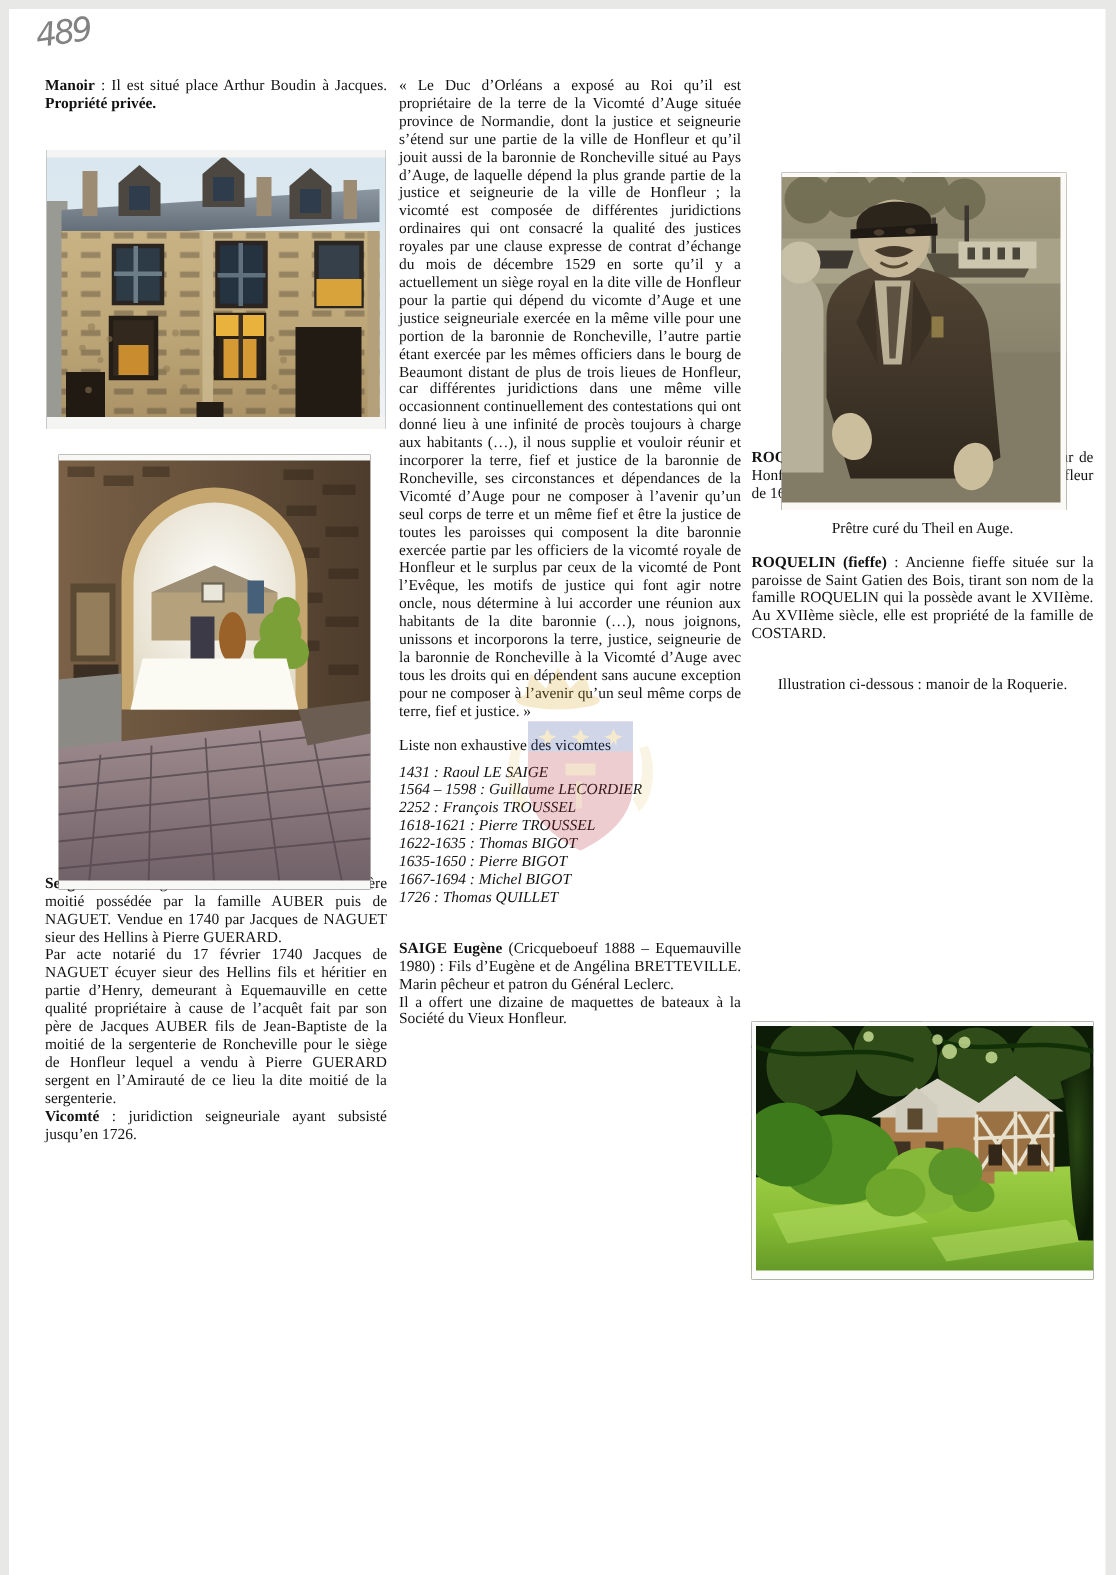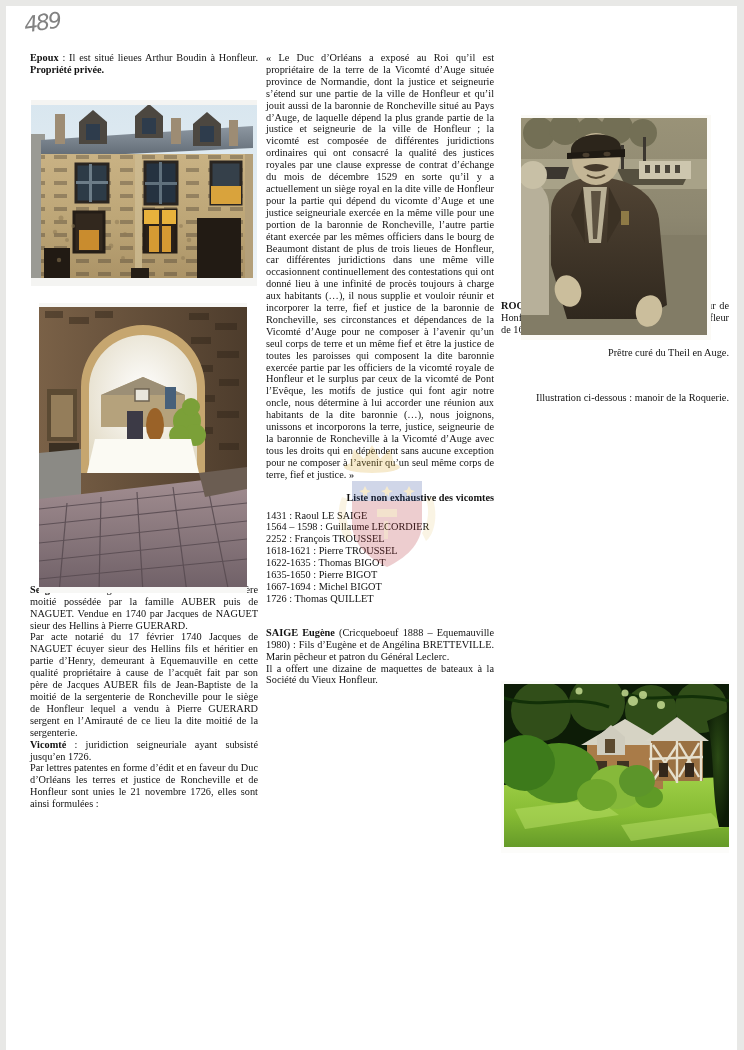--- a/index.html
+++ b/index.html
@@ -48,24 +48,24 @@
   .col-left  { left: 30px;  width: 228px; }
   .col-mid   { left: 266px; width: 228px; }
   .col-right { left: 501px; width: 228px; }
 
   p { margin: 0; }
   .gap { height: 11px; }
   .gap-sm { height: 6px; }
   b, .bold { font-weight: bold; }
 
   .entry { margin: 0 0 0 0; }
-  .nojust { text-align: right; }
-  .center { text-align: right; font-weight: bold; }
-
-  .list-line { text-align: left; }
+  .nojust { text-align: center; }
+  .center { text-align: left; font-weight: normal; }
+
+  .list-line { text-align: left; font-style: italic; }
 
   
   .photo {
     position: absolute;
     overflow: hidden;
     background: #888;
   }
   .photo svg { display: block; width: 100%; height: 100%; }
 
   .ph-manor     { left: 31px;  top: 100px; width: 226px; height: 186px; }
@@ -90,36 +90,33 @@
 
   <div class="scan-edge-top"></div>
   <div class="scan-edge-left"></div>
   <div class="scan-edge-right"></div>
 
   <div class="handwritten-folio">489</div>
 
   <div class="col col-left">
 
     <p class="entry">
-      <b>Epoux</b><span> : Il est situé lieues Arthur Boudin à Honfleur. </span><b>Propriété privée.</b>
+      <b>Manoir</b><span> : Il est situé place Arthur Boudin à Jacques. </span><b>Propriété privée.</b>
     </p>
 
     <div style="height: 508px;"></div>
 
     <p class="entry">
       <b>Sergenterie</b><span> : Sergenterie divisée en deux. Première moitié possédée par la famille AUBER puis de NAGUET. Vendue en 1740 par Jacques de NAGUET sieur des Hellins à Pierre GUERARD.</span>
     </p>
     <p class="entry">
       <span>Par acte notarié du 17 février 1740 Jacques de NAGUET écuyer sieur des Hellins fils et héritier en partie d’Henry, demeurant à Equemauville en cette qualité propriétaire à cause de l’acquêt fait par son père de Jacques AUBER fils de Jean-Baptiste de la moitié de la sergenterie de Roncheville pour le siège de Honfleur lequel a vendu à Pierre GUERARD sergent en l’Amirauté de ce lieu la dite moitié de la sergenterie.</span>
     </p>
     <p class="entry">
       <b>Vicomté</b><span> : juridiction seigneuriale ayant subsisté jusqu’en 1726.</span>
-    </p>
-    <p class="entry">
-      <span>Par lettres patentes en forme d’édit et en faveur du Duc d’Orléans les terres et justice de Roncheville et de Honfleur sont unies le 21 novembre 1726, elles sont ainsi formulées :</span>
     </p>
   </div>
 
   <div class="col col-mid">
     <p class="entry">« Le Duc d’Orléans a exposé au Roi qu’il est propriétaire de la terre de la Vicomté d’Auge située province de Normandie, dont la justice et seigneurie s’étend sur une partie de la ville de Honfleur et qu’il jouit aussi de la baronnie de Roncheville situé au Pays d’Auge, de laquelle dépend la plus grande partie de la justice et seigneurie de la ville de Honfleur ; la vicomté est composée de différentes juridictions ordinaires qui ont consacré la qualité des justices royales par une clause expresse de contrat d’échange du mois de décembre 1529 en sorte qu’il y a actuellement un siège royal en la dite ville de Honfleur pour la partie qui dépend du vicomte d’Auge et une justice seigneuriale exercée en la même ville pour une portion de la baronnie de Roncheville, l’autre partie étant exercée par les mêmes officiers dans le bourg de Beaumont distant de plus de trois lieues de Honfleur, car différentes juridictions dans une même ville occasionnent continuellement des contestations qui ont donné lieu à une infinité de procès toujours à charge aux habitants (…), il nous supplie et vouloir réunir et incorporer la terre, fief et justice de la baronnie de Roncheville, ses circonstances et dépendances de la Vicomté d’Auge pour ne composer à l’avenir qu’un seul corps de terre et un même fief et être la justice de toutes les paroisses qui composent la dite baronnie exercée partie par les officiers de la vicomté royale de Honfleur et le surplus par ceux de la vicomté de Pont l’Evêque, les motifs de justice qui font agir notre oncle, nous détermine à lui accorder une réunion aux habitants de la dite baronnie (…), nous joignons, unissons et incorporons la terre, justice, seigneurie de la baronnie de Roncheville à la Vicomté d’Auge avec tous les droits qui en dépendent sans aucune exception pour ne composer à l’avenir qu’un seul même corps de terre, fief et justice. »</p>
 
     <div class="gap"></div>
 
     <p class="center">Liste non exhaustive des vicomtes</p>
 
@@ -154,20 +151,23 @@
     <p class="entry">
       <b>ROQUE (de la) Etienne</b><span> (-après 1615) : Seigneur de Honfleur et du Theil en Auge. Gouverneur de Honfleur de 1602 à 1615.</span>
     </p>
 
     <div class="gap"></div>
 
     <p class="entry nojust">Prêtre curé du Theil en Auge.</p>
 
     <div class="gap"></div>
 
+    <p class="entry">
+      <b>ROQUELIN (fieffe)</b><span> : Ancienne fieffe située sur la paroisse de Saint Gatien des Bois, tirant son nom de la famille ROQUELIN qui la possède avant le XVIIème. Au XVIIème siècle, elle est propriété de la famille de COSTARD.</span>
+    </p>
 
     <div class="gap"></div>
 
 
     <div class="gap"></div>
 
     <p class="entry nojust">Illustration ci-dessous : manoir de la Roquerie.</p>
   </div>
 
   <div class="watermark">

